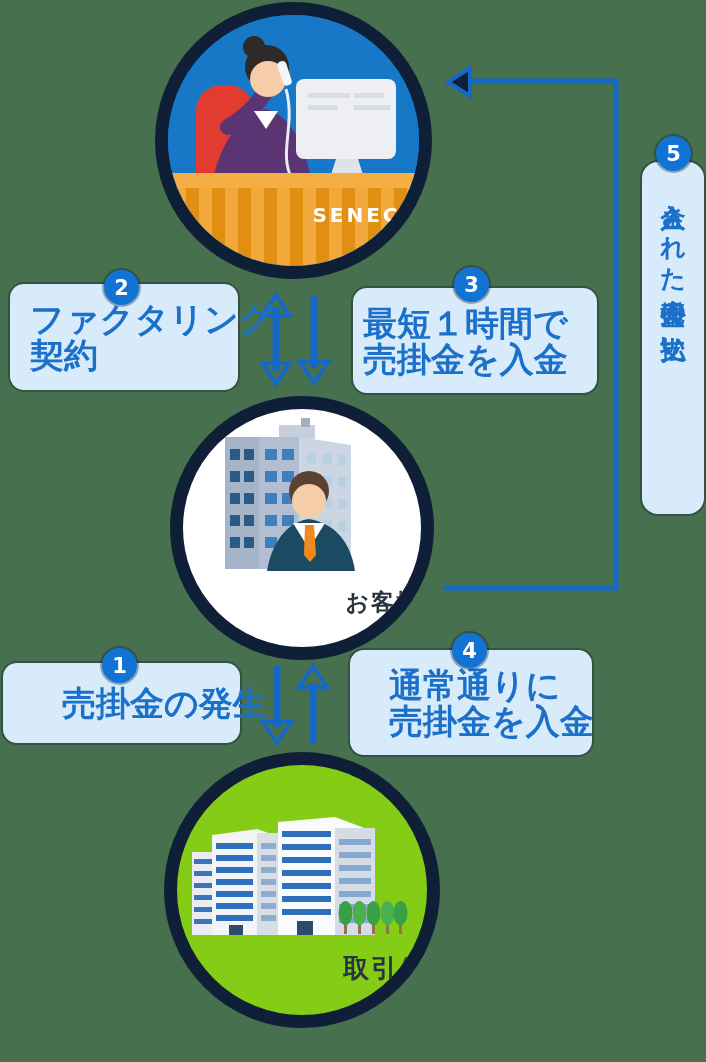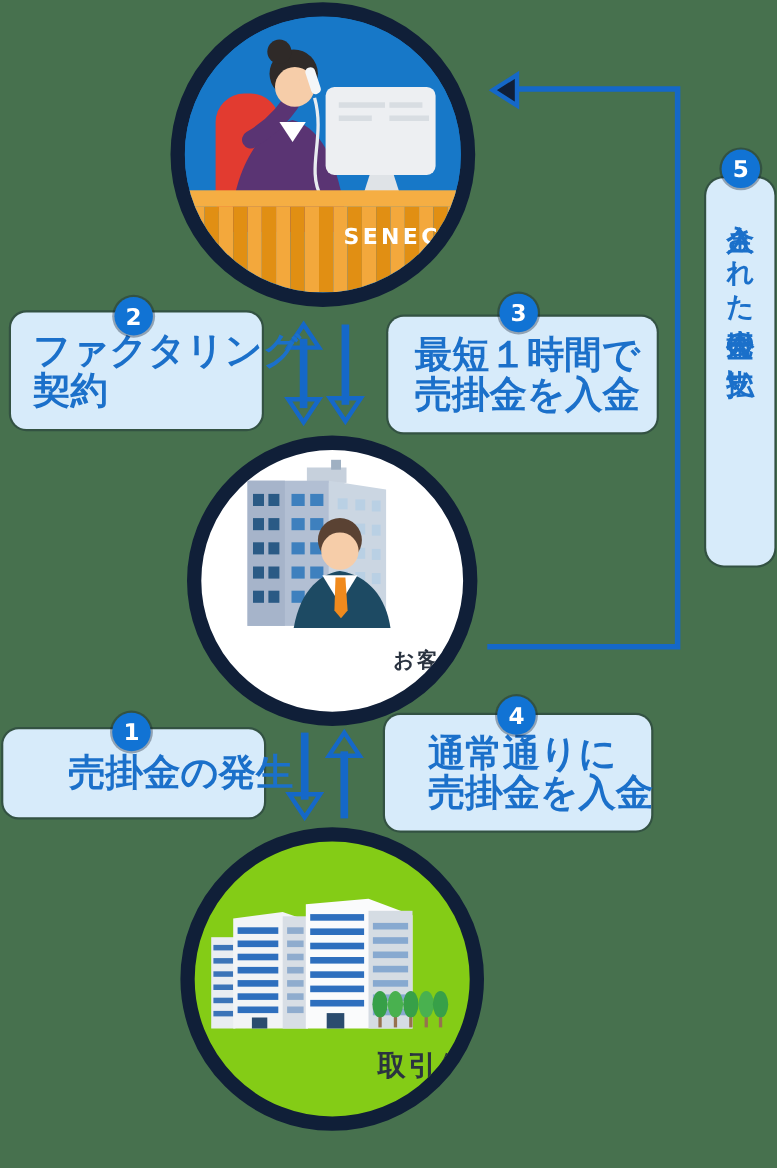--- a/index.html
+++ b/index.html
@@ -8,31 +8,31 @@
     font-family:"DejaVu Sans","Liberation Sans",sans-serif;
   }
   
   .node{position:absolute;border-radius:50%;border:13px solid #101F38;box-sizing:border-box;overflow:hidden;}
   .node svg{position:absolute;inset:0;width:100%;height:100%;display:block;}
   .node-label{position:absolute;left:0;right:0;text-align:right;font-weight:bold;z-index:5;}
   #circle-seneca{left:155px;top:2px;width:277px;height:277px;background:#1778C8;}
   #circle-customer{left:170px;top:396px;width:264px;height:264px;background:#FFFFFF;}
   #circle-partner{left:164px;top:752px;width:276px;height:276px;background:#84cc16;}
   #seneca-label{top:188px;color:#FFFFFF;font-size:20px;letter-spacing:3px;}
-  #customer-label{top:178px;color:#2A3340;font-size:19px;letter-spacing:2px;}
+  #customer-label{top:178px;color:#2A3340;font-size:23px;letter-spacing:2px;}
   #partner-label{top:186px;color:#2A3340;font-size:26px;letter-spacing:2px;}
   
   .box{
     position:absolute;background:#D7EBFA;border-radius:14px;box-sizing:border-box;
     display:flex;flex-direction:column;justify-content:center;
     box-shadow:0 0 0 2px rgba(14,26,46,.35);
   }
   .box .line{font-size:34px;font-weight:bold;color:#1B70CA;line-height:36px;white-space:nowrap;}
   #box-2{left:10px;top:284px;width:228px;height:106px;padding-left:20px;}
-  #box-3{left:353px;top:288px;width:244px;height:105px;padding-left:24px;}
+  #box-3{left:353px;top:288px;width:244px;height:105px;padding-left:10px;}
   #box-1{left:3px;top:663px;width:237px;height:80px;padding-left:59px;}
   #box-4{left:350px;top:650px;width:242px;height:105px;padding-left:39px;}
   
   #box-5{
     position:absolute;left:642px;top:162px;width:62px;height:352px;background:#D7EBFA;
     border-radius:16px;box-sizing:border-box;display:flex;justify-content:center;
     padding-top:22px;box-shadow:0 0 0 2px rgba(14,26,46,.35);
   }
   #box-5 .vtext{
     writing-mode:vertical-rl;font-size:25px;font-weight:bold;color:#1B70CA;

